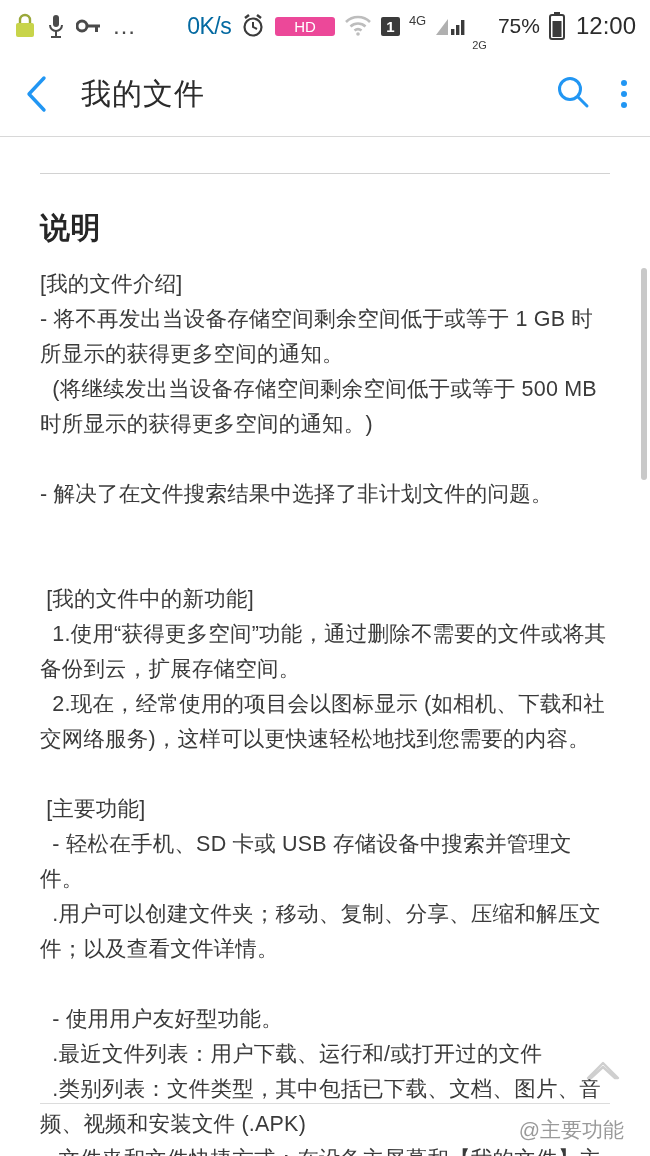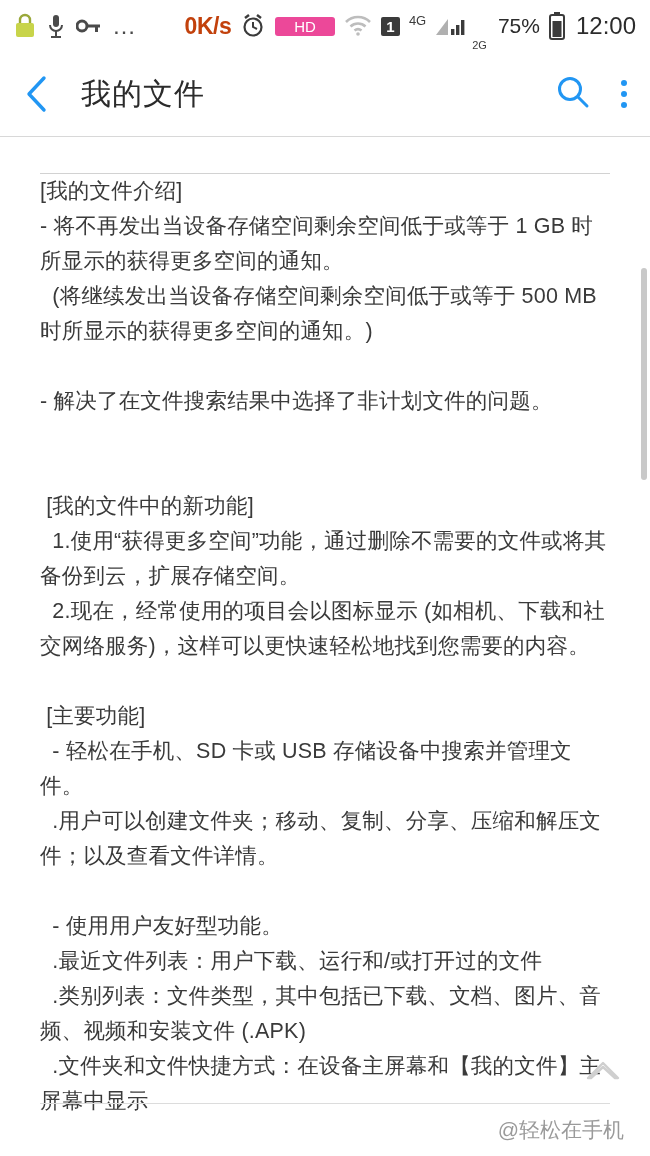--- a/index.html
+++ b/index.html
@@ -37,22 +37,22 @@
     gap: 9px;
     margin-left: auto;
     flex: 0 0 auto;
   }
   .sicon { display: inline-block; line-height: 1; }
   .sicon svg { display: block; }
 
   .net-speed {
     font-size: 23px;
     letter-spacing: -0.5px;
-    color: #c2410c;
-    font-weight: 700;
+    color: #0369a1;
+    font-weight: 400;
   }
   .hd-badge {
     background: #ec4899;
     color: #ffffff;
     font-size: 15px;
     font-weight: normal;
     border-radius: 3px;
     padding: 2px 19px;
     line-height: 1;
   }
@@ -305,20 +305,21 @@
         <i></i>
         <i></i>
     </span>
   </div>
 </div>
 
 <div class="top-divider"></div>
 
 <div class="content">
   <div class="section-divider"></div>
+  <h2 class="section-title">说明</h2>
   <div class="body-text">[我的文件介绍]
 - 将不再发出当设备存储空间剩余空间低于或等于 1 GB 时所显示的获得更多空间的通知。
   (将继续发出当设备存储空间剩余空间低于或等于 500 MB 时所显示的获得更多空间的通知。)
 
 - 解决了在文件搜索结果中选择了非计划文件的问题。
 
 
  [我的文件中的新功能]
   1.使用“获得更多空间”功能，通过删除不需要的文件或将其备份到云，扩展存储空间。
   2.现在，经常使用的项目会以图标显示 (如相机、下载和社交网络服务)，这样可以更快速轻松地找到您需要的内容。
@@ -337,13 +338,13 @@
 
 <div class="watermark">
   <span>
     <svg width="42" height="22" viewBox="0 0 42 22">
       <path d="M21 3 L36 18 L33 18 L21 7 L9 18 L6 18 Z" fill="none" stroke="#cfcfcf" stroke-width="2.4" stroke-linejoin="round"></path>
     </svg>
   </span>
 </div>
 
 <div class="bottom-divider"></div>
-<div class="bottom-user">@轻松在手机</div>
+<div class="bottom-user">@主要功能</div>
 
 </body></html>

